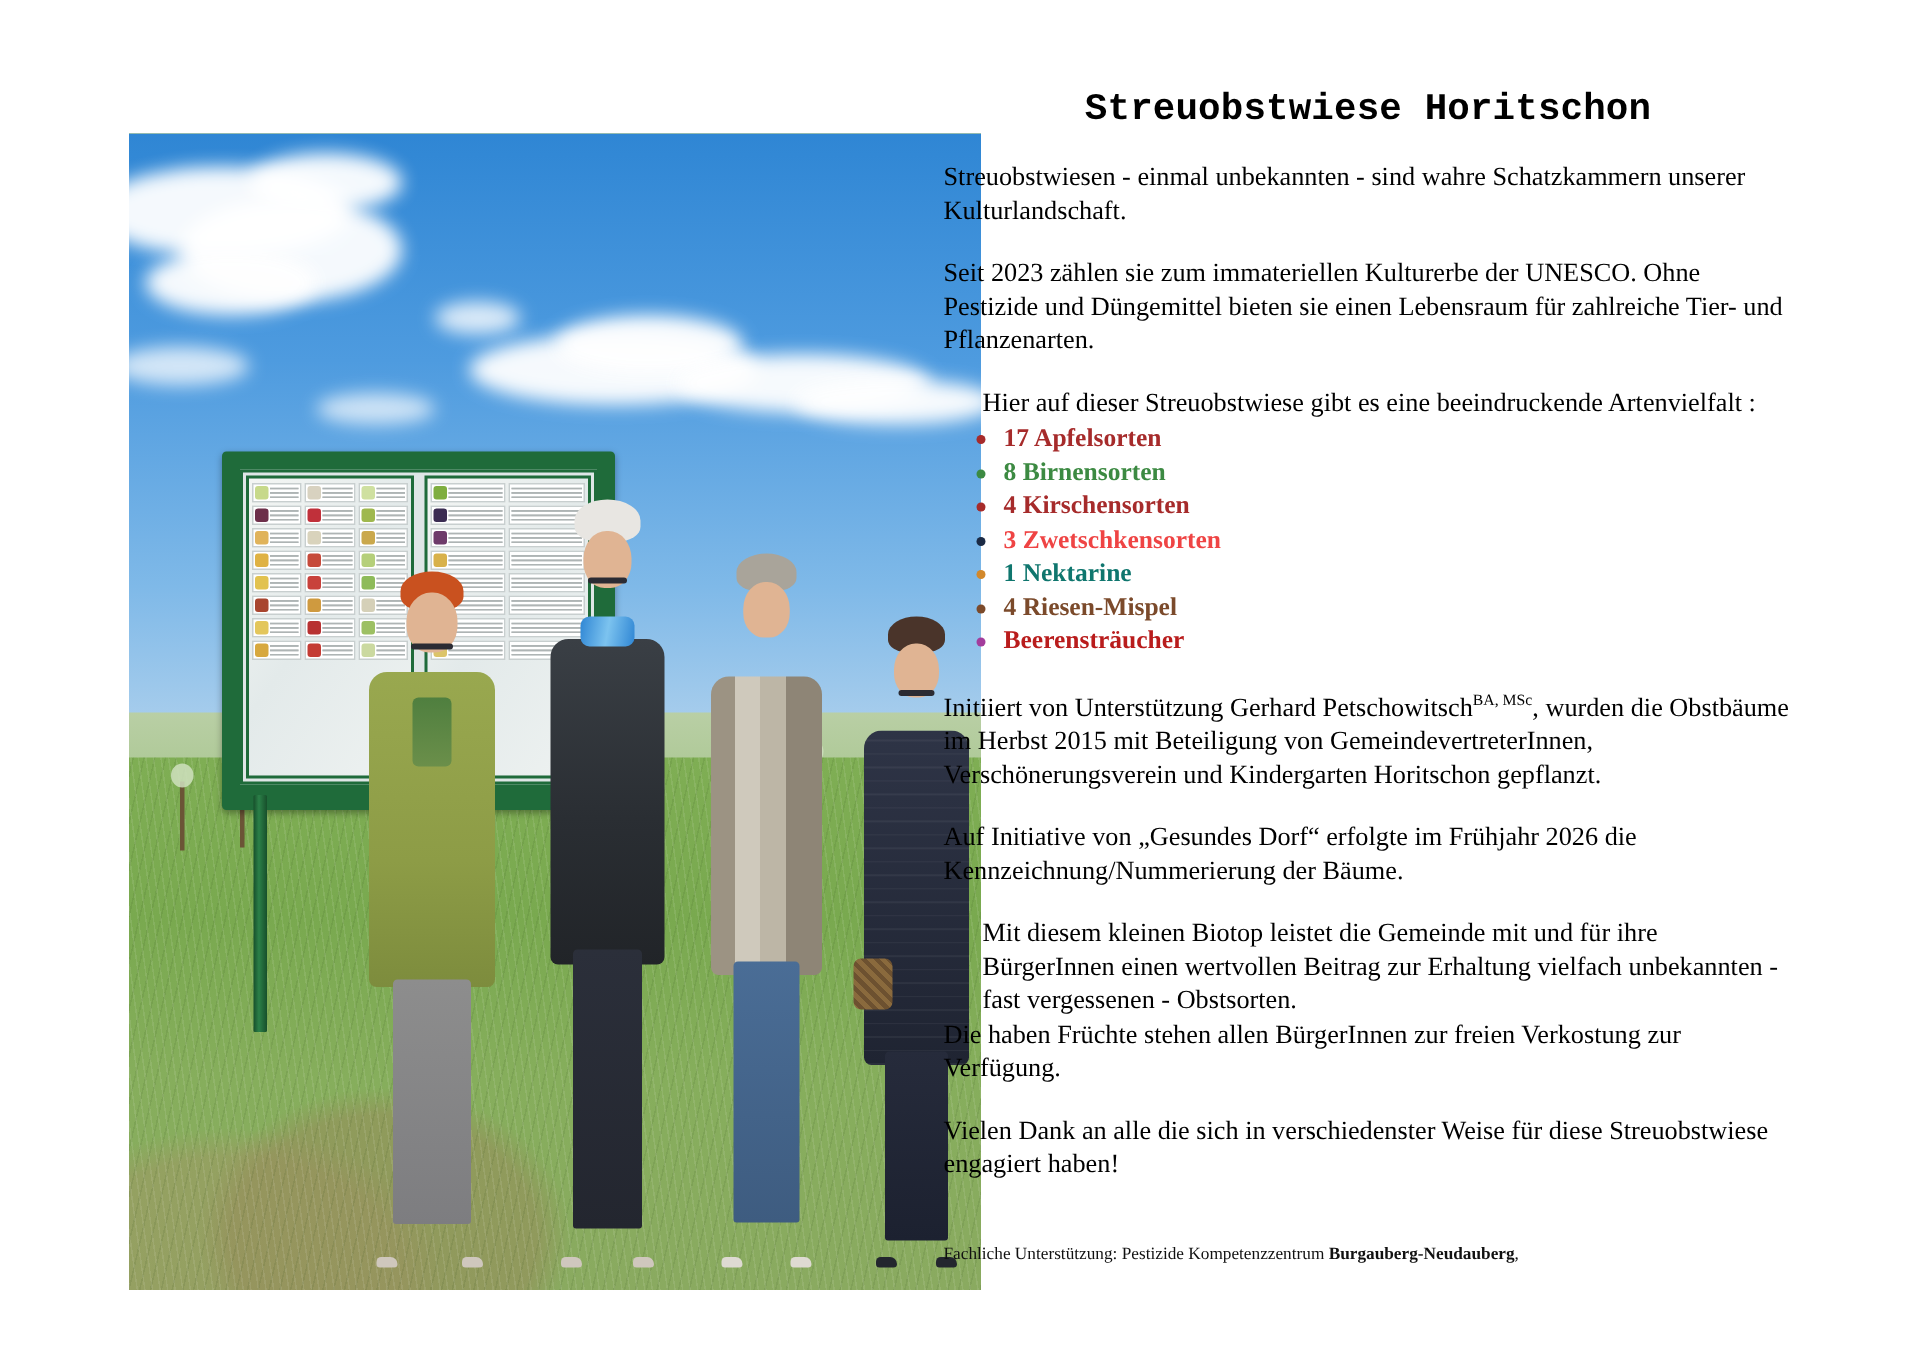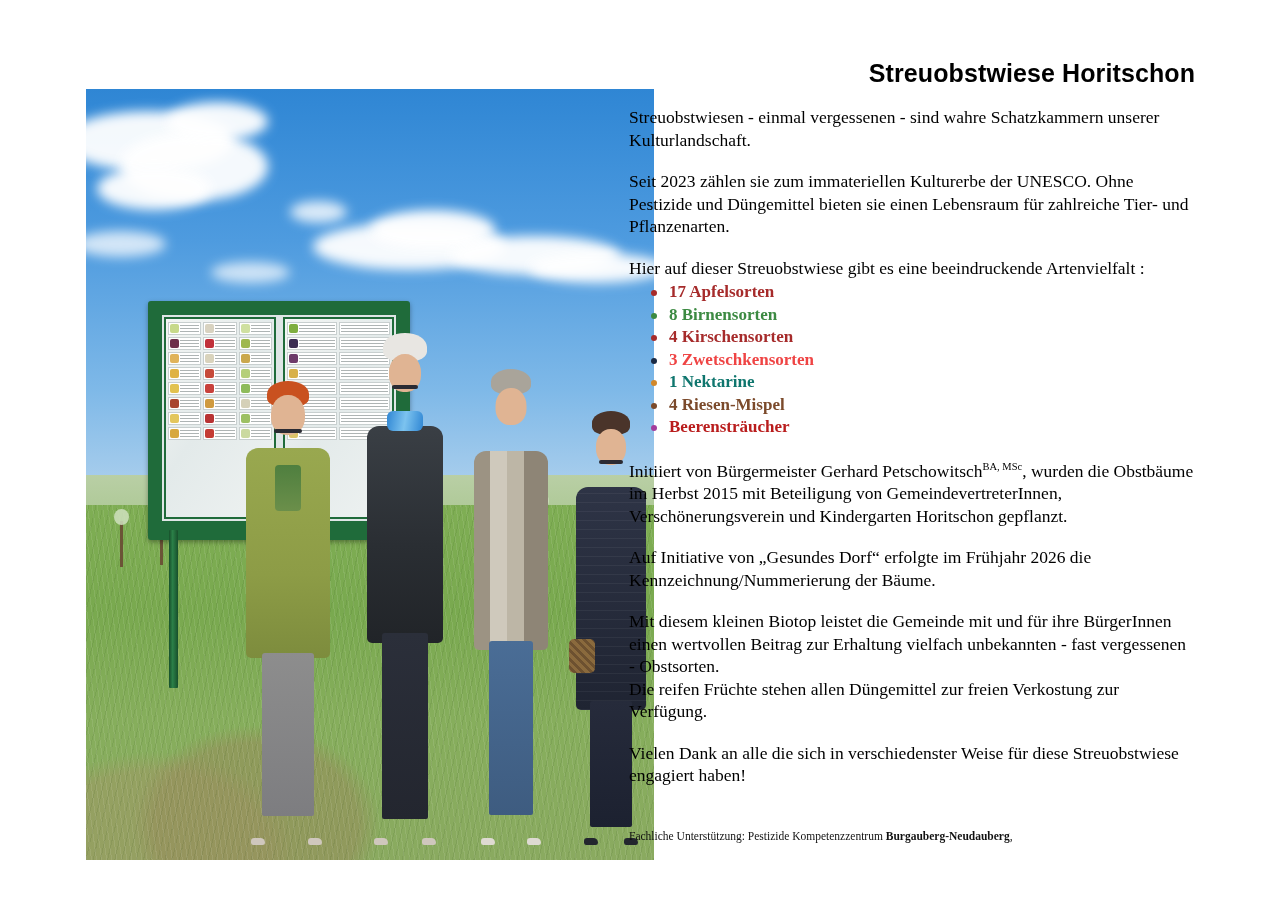--- a/index.html
+++ b/index.html
@@ -306,36 +306,36 @@
   
   .content {
     position: absolute;
     left: 629px;
     top: 58px;
     width: 566px;
   }
 
   .doc-title {
     margin: 0 0 18px 0;
-    font-family: Liberation Sans, sans-serif;
+    font-family: Liberation Mono, monospace;
     font-weight: bold;
     font-size: 25px;
     line-height: 30px;
-    text-align: right;
+    text-align: center;
     letter-spacing: .1px;
     color: #000000;
   }
 
   .para {
     margin: 0 0 19px 0;
     font-size: 17.5px;
     line-height: 22.5px;
     color: #000000;
   }
-  .para.tight { margin-bottom: 0; }
+  .para.tight { margin-bottom: 0; margin-left: 26px; }
 
   .sup {
     font-size: 10.5px;
     vertical-align: super;
     line-height: 0;
   }
 
   .species-list {
     list-style: none;
     margin: 2px 0 21px 0;
@@ -610,45 +610,45 @@
         <span class="shoe r"></span>
       </div>
 
     </div>
   </figure>
 
   <div class="content">
 
     <h1 class="doc-title">Streuobstwiese Horitschon</h1>
 
-    <p class="para">Streuobstwiesen - einmal vergessenen - sind wahre Schatzkammern unserer Kulturlandschaft.</p>
+    <p class="para">Streuobstwiesen - einmal unbekannten - sind wahre Schatzkammern unserer Kulturlandschaft.</p>
 
     <p class="para">Seit 2023 zählen sie zum immateriellen Kulturerbe der UNESCO. Ohne Pestizide und Düngemittel bieten sie einen Lebensraum für zahlreiche Tier- und Pflanzenarten.</p>
 
     <p class="para tight">Hier auf dieser Streuobstwiese gibt es eine beeindruckende Artenvielfalt :</p>
 
     <ul class="species-list">
         <li style="color: rgb(166, 43, 43);"><span class="dot" style="background: rgb(166, 43, 43);"></span><span>17 Apfelsorten</span></li>
         <li style="color: rgb(60, 138, 66);"><span class="dot" style="background: rgb(60, 138, 66);"></span><span>8 Birnensorten</span></li>
         <li style="color: rgb(166, 43, 43);"><span class="dot" style="background: rgb(166, 43, 43);"></span><span>4 Kirschensorten</span></li>
         <li style="color: #ef4444;"><span class="dot" style="background: rgb(27, 42, 68);"></span><span>3 Zwetschkensorten</span></li>
         <li style="color: #0f766e;"><span class="dot" style="background: rgb(210, 136, 43);"></span><span>1 Nektarine</span></li>
         <li style="color: rgb(123, 74, 43);"><span class="dot" style="background: rgb(123, 74, 43);"></span><span>4 Riesen-Mispel</span></li>
         <li style="color: #b91c1c;"><span class="dot" style="background: rgb(163, 61, 156);"></span><span>Beerensträucher</span></li>
       </ul>
 
     <p class="para">
-      <span>Initiiert von Bürgermeister Gerhard Petschowitsch</span><span class="sup">BA, MSc</span><span>,  wurden die Obstbäume im Herbst 2015 mit Beteiligung von GemeindevertreterInnen, Verschönerungsverein und Kindergarten Horitschon gepflanzt.</span>
+      <span>Initiiert von Unterstützung Gerhard Petschowitsch</span><span class="sup">BA, MSc</span><span>,  wurden die Obstbäume im Herbst 2015 mit Beteiligung von GemeindevertreterInnen, Verschönerungsverein und Kindergarten Horitschon gepflanzt.</span>
     </p>
 
     <p class="para">Auf Initiative von „Gesundes Dorf“ erfolgte im Frühjahr 2026 die Kennzeichnung/Nummerierung der Bäume.</p>
 
     <p class="para tight">Mit diesem kleinen Biotop leistet die Gemeinde mit und für ihre BürgerInnen einen wertvollen Beitrag zur Erhaltung vielfach unbekannten - fast vergessenen - Obstsorten.</p>
 
-    <p class="para">Die reifen Früchte stehen allen Düngemittel  zur freien Verkostung zur Verfügung.</p>
+    <p class="para">Die haben Früchte stehen allen BürgerInnen  zur freien Verkostung zur Verfügung.</p>
 
     <p class="para">Vielen Dank an alle die sich in verschiedenster Weise für diese Streuobstwiese engagiert haben!</p>
   </div>
 
   <div class="footnote">
     <span>Fachliche Unterstützung: Pestizide Kompetenzzentrum </span><b>Burgauberg-Neudauberg</b><span>,</span>
   </div>
 
 </div>
 

